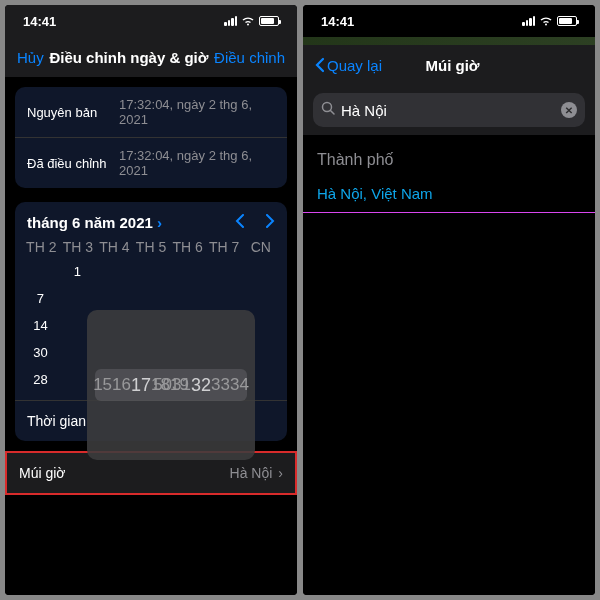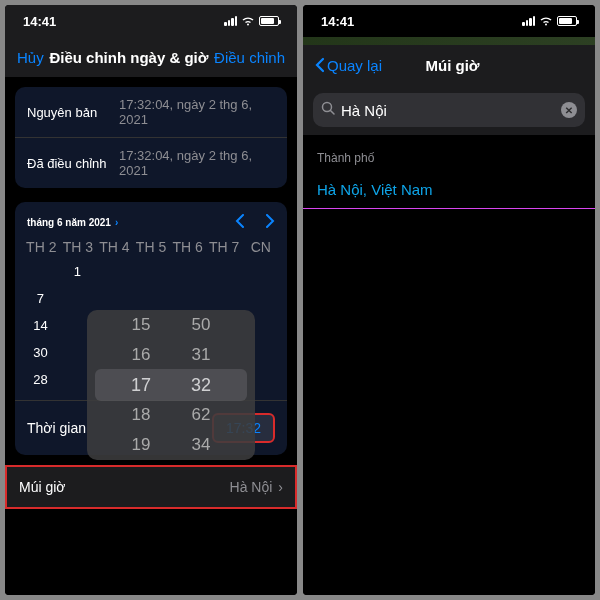--- a/index.html
+++ b/index.html
@@ -18,45 +18,45 @@
 .nav-title{color:#fff;font-size:15px;font-weight:600;text-align:center;flex:1}
 .chev-l{display:inline-block}
 .chev-l svg{display:block}
 .content{flex:1;background:#000;overflow:hidden;position:relative;padding:0 10px}
 .card{background:#0f172a;border-radius:10px;margin-top:10px}
 .row{padding:10px 12px;display:flex;align-items:center;font-size:13px}
 .row+.row{border-top:1px solid #333}
 .row-label{color:#fff;min-width:92px}
 .row-val{color:#8e8e93;flex:1}
 .cal-head{display:flex;align-items:center;justify-content:space-between;padding:12px 12px 8px}
-.month-btn{color:#fff;font-size:10px;font-weight:600;display:flex;align-items:flex-end;gap:4px}
+.month-btn{color:#fff;font-size:15px;font-weight:600;display:flex;align-items:flex-end;gap:4px}
 .month-btn .mini-chev{color:#0a84ff}
 .nav-arrows{display:flex;gap:20px}
 .arrow{color:#0a84ff;font-size:14px}
 .weekdays{display:flex;padding:0 8px}
 .weekdays span{flex:1;text-align:center;color:#8e8e93;font-size:14px;font-weight:500;text-transform:uppercase}
 .cal-grid{display:grid;grid-template-columns:repeat(7,1fr);gap:2px;padding:4px 8px 8px}
 .cal-grid span{text-align:center;padding:5px 0;color:#fff;font-size:13px}
 .picker-overlay{position:absolute;left:82px;top:233px;width:168px;height:150px;background:rgba(60,60,62,0.88);border-radius:10px;display:flex;justify-content:center;overflow:hidden}
-.picker-col{width:60px;display:flex;flex-direction:column;align-items:center;justify-content:center;color:#aaa;font-size:17px}
+.picker-col{width:60px;display:flex;align-items:center;justify-content:center;color:#aaa;font-size:17px}
 .picker-col span{height:30px;display:flex;align-items:center;transition:none}
 .picker-col .sel{color:#ffffff;font-size:18px}
 .picker-sel-band{position:absolute;left:8px;right:8px;top:50%;transform:translateY(-50%);height:32px;background:rgba(120,120,125,0.35);border-radius:6px;pointer-events:none}
 .time-row{display:flex;align-items:center;justify-content:space-between;padding:12px 12px;border-top:1px solid #333}
 .time-label{color:#fff;font-size:14px}
 .time-pill{background:rgba(118,118,128,0.24);color:#0a84ff;font-size:14px;padding:5px 12px;border-radius:6px;border:2px solid #d82b2b}
 .tz-row{display:flex;align-items:center;justify-content:space-between;padding:12px 12px;margin:10px -10px 0;background:#1c1c1e;border:2px solid #d82b2b}
 .tz-label{color:#fff;font-size:14px}
 .tz-val{color:#8e8e93;font-size:14px;display:flex;align-items:center;gap:6px}
 .search-wrap{padding:8px 10px}
 .search{background:rgba(118,118,128,0.24);border-radius:10px;height:34px;display:flex;align-items:center;padding:0 8px;gap:6px}
 .search-icon{color:#8e8e93}
 .search-val{color:#fff;font-size:15px;flex:1}
 .clear{width:16px;height:16px;background:#8e8e93;border-radius:50%;display:flex;align-items:center;justify-content:center;color:#2c2c2e;font-size:10px;font-weight:bold}
-.section{color:#8e8e93;font-size:12px;padding:16px 14px 6px}
+.section{color:#8e8e93;font-size:16px;padding:16px 14px 6px}
 .result{color:#0ea5e9;font-size:15px;padding:10px 14px;border-bottom:1px solid #d946ef}
 .bg-strip{height:8px;background:linear-gradient(90deg,#3a5a2a,#4a6a3a);opacity:.6}
 </style>
 </head>
 <body>
 
 <div class="phone">
   <div class="status-bar">
     <span>14:41</span>
     <div class="status-icons">
@@ -145,21 +145,20 @@
         <span>28</span>
           <span></span>
           <span></span>
           <span></span>
           <span></span>
           <span></span>
           <span></span>
       </div>
       <div class="time-row">
         <span class="time-label">Thời gian</span>
-        <span class="time-pill">17:32</span>
       </div>
     </div>
 
     <div class="tz-row">
       <span class="tz-label">Múi giờ</span>
       <span class="tz-val">
         <span>Hà Nội</span>
         <span>›</span>
       </span>
     </div>
@@ -170,21 +169,21 @@
         <span>15</span>
         <span>16</span>
         <span class="sel">17</span>
         <span>18</span>
         <span>19</span>
       </div>
       <div class="picker-col">
         <span>50</span>
         <span>31</span>
         <span class="sel">32</span>
-        <span>62</span>
+        <span>33</span>
         <span>34</span>
       </div>
     </div>
   </div>
 </div>
 
 <div class="phone">
   <div class="status-bar" style="background:#000">
     <span>14:41</span>
     <div class="status-icons">

